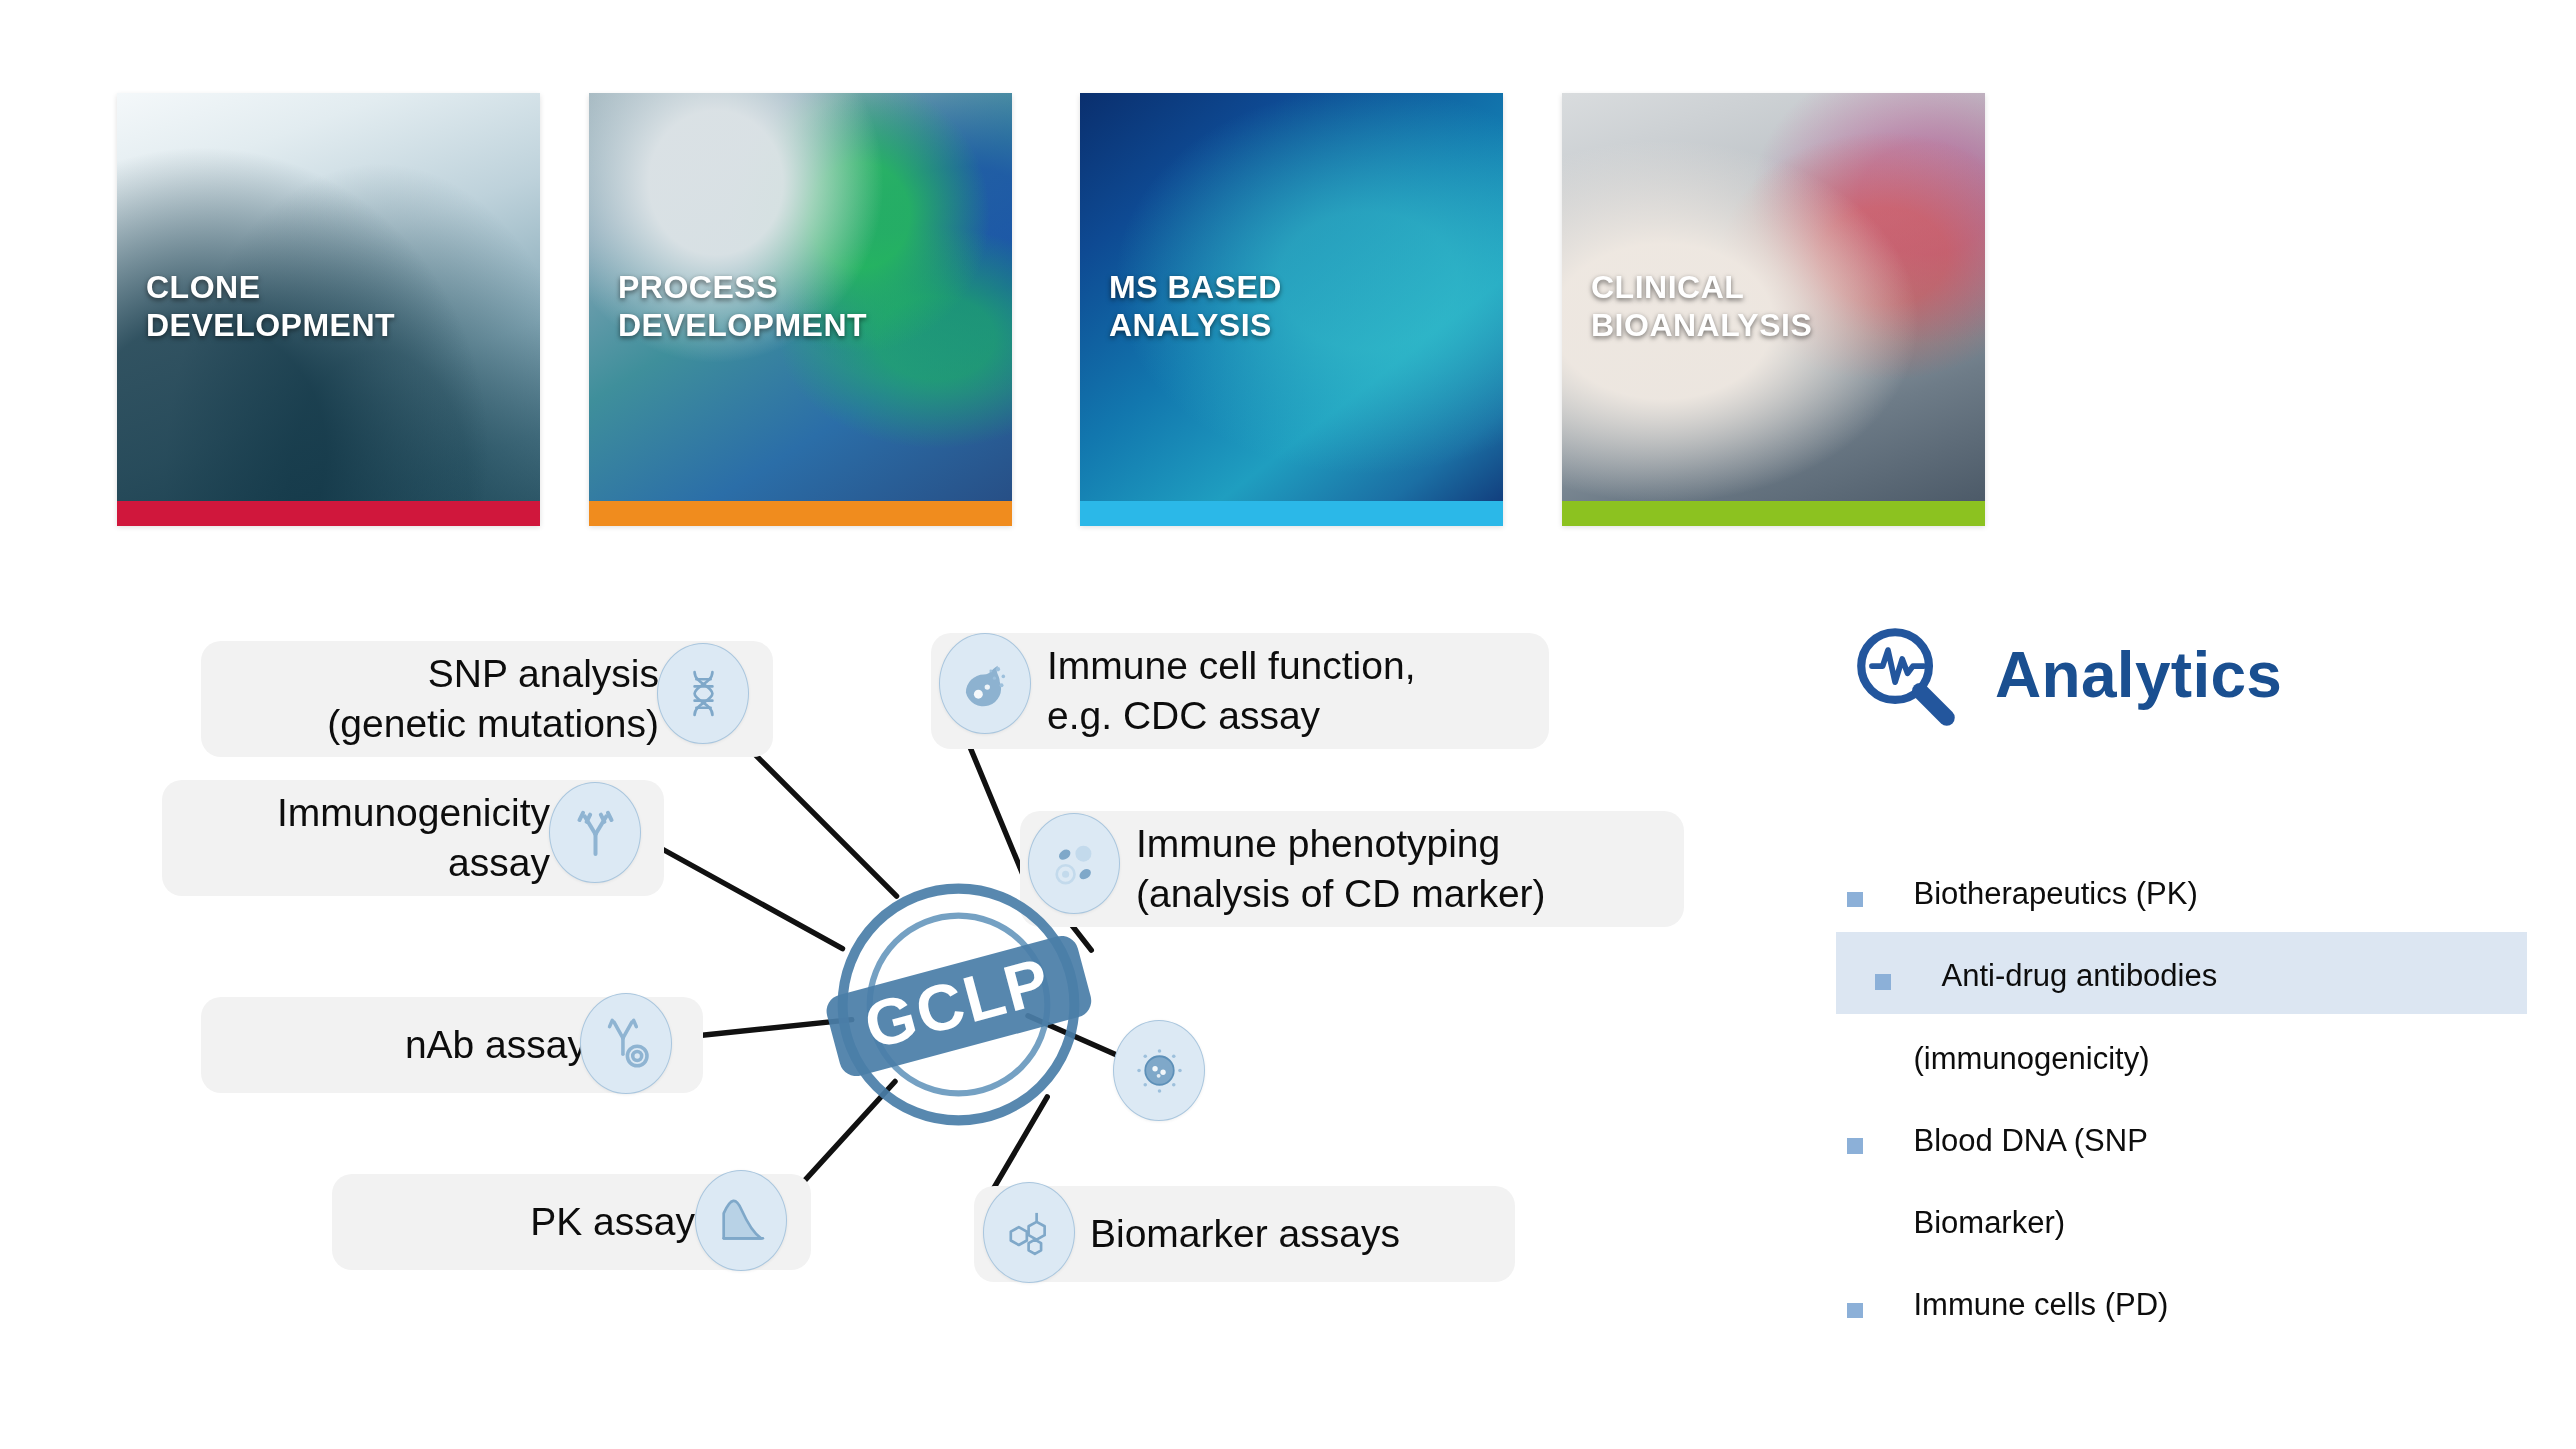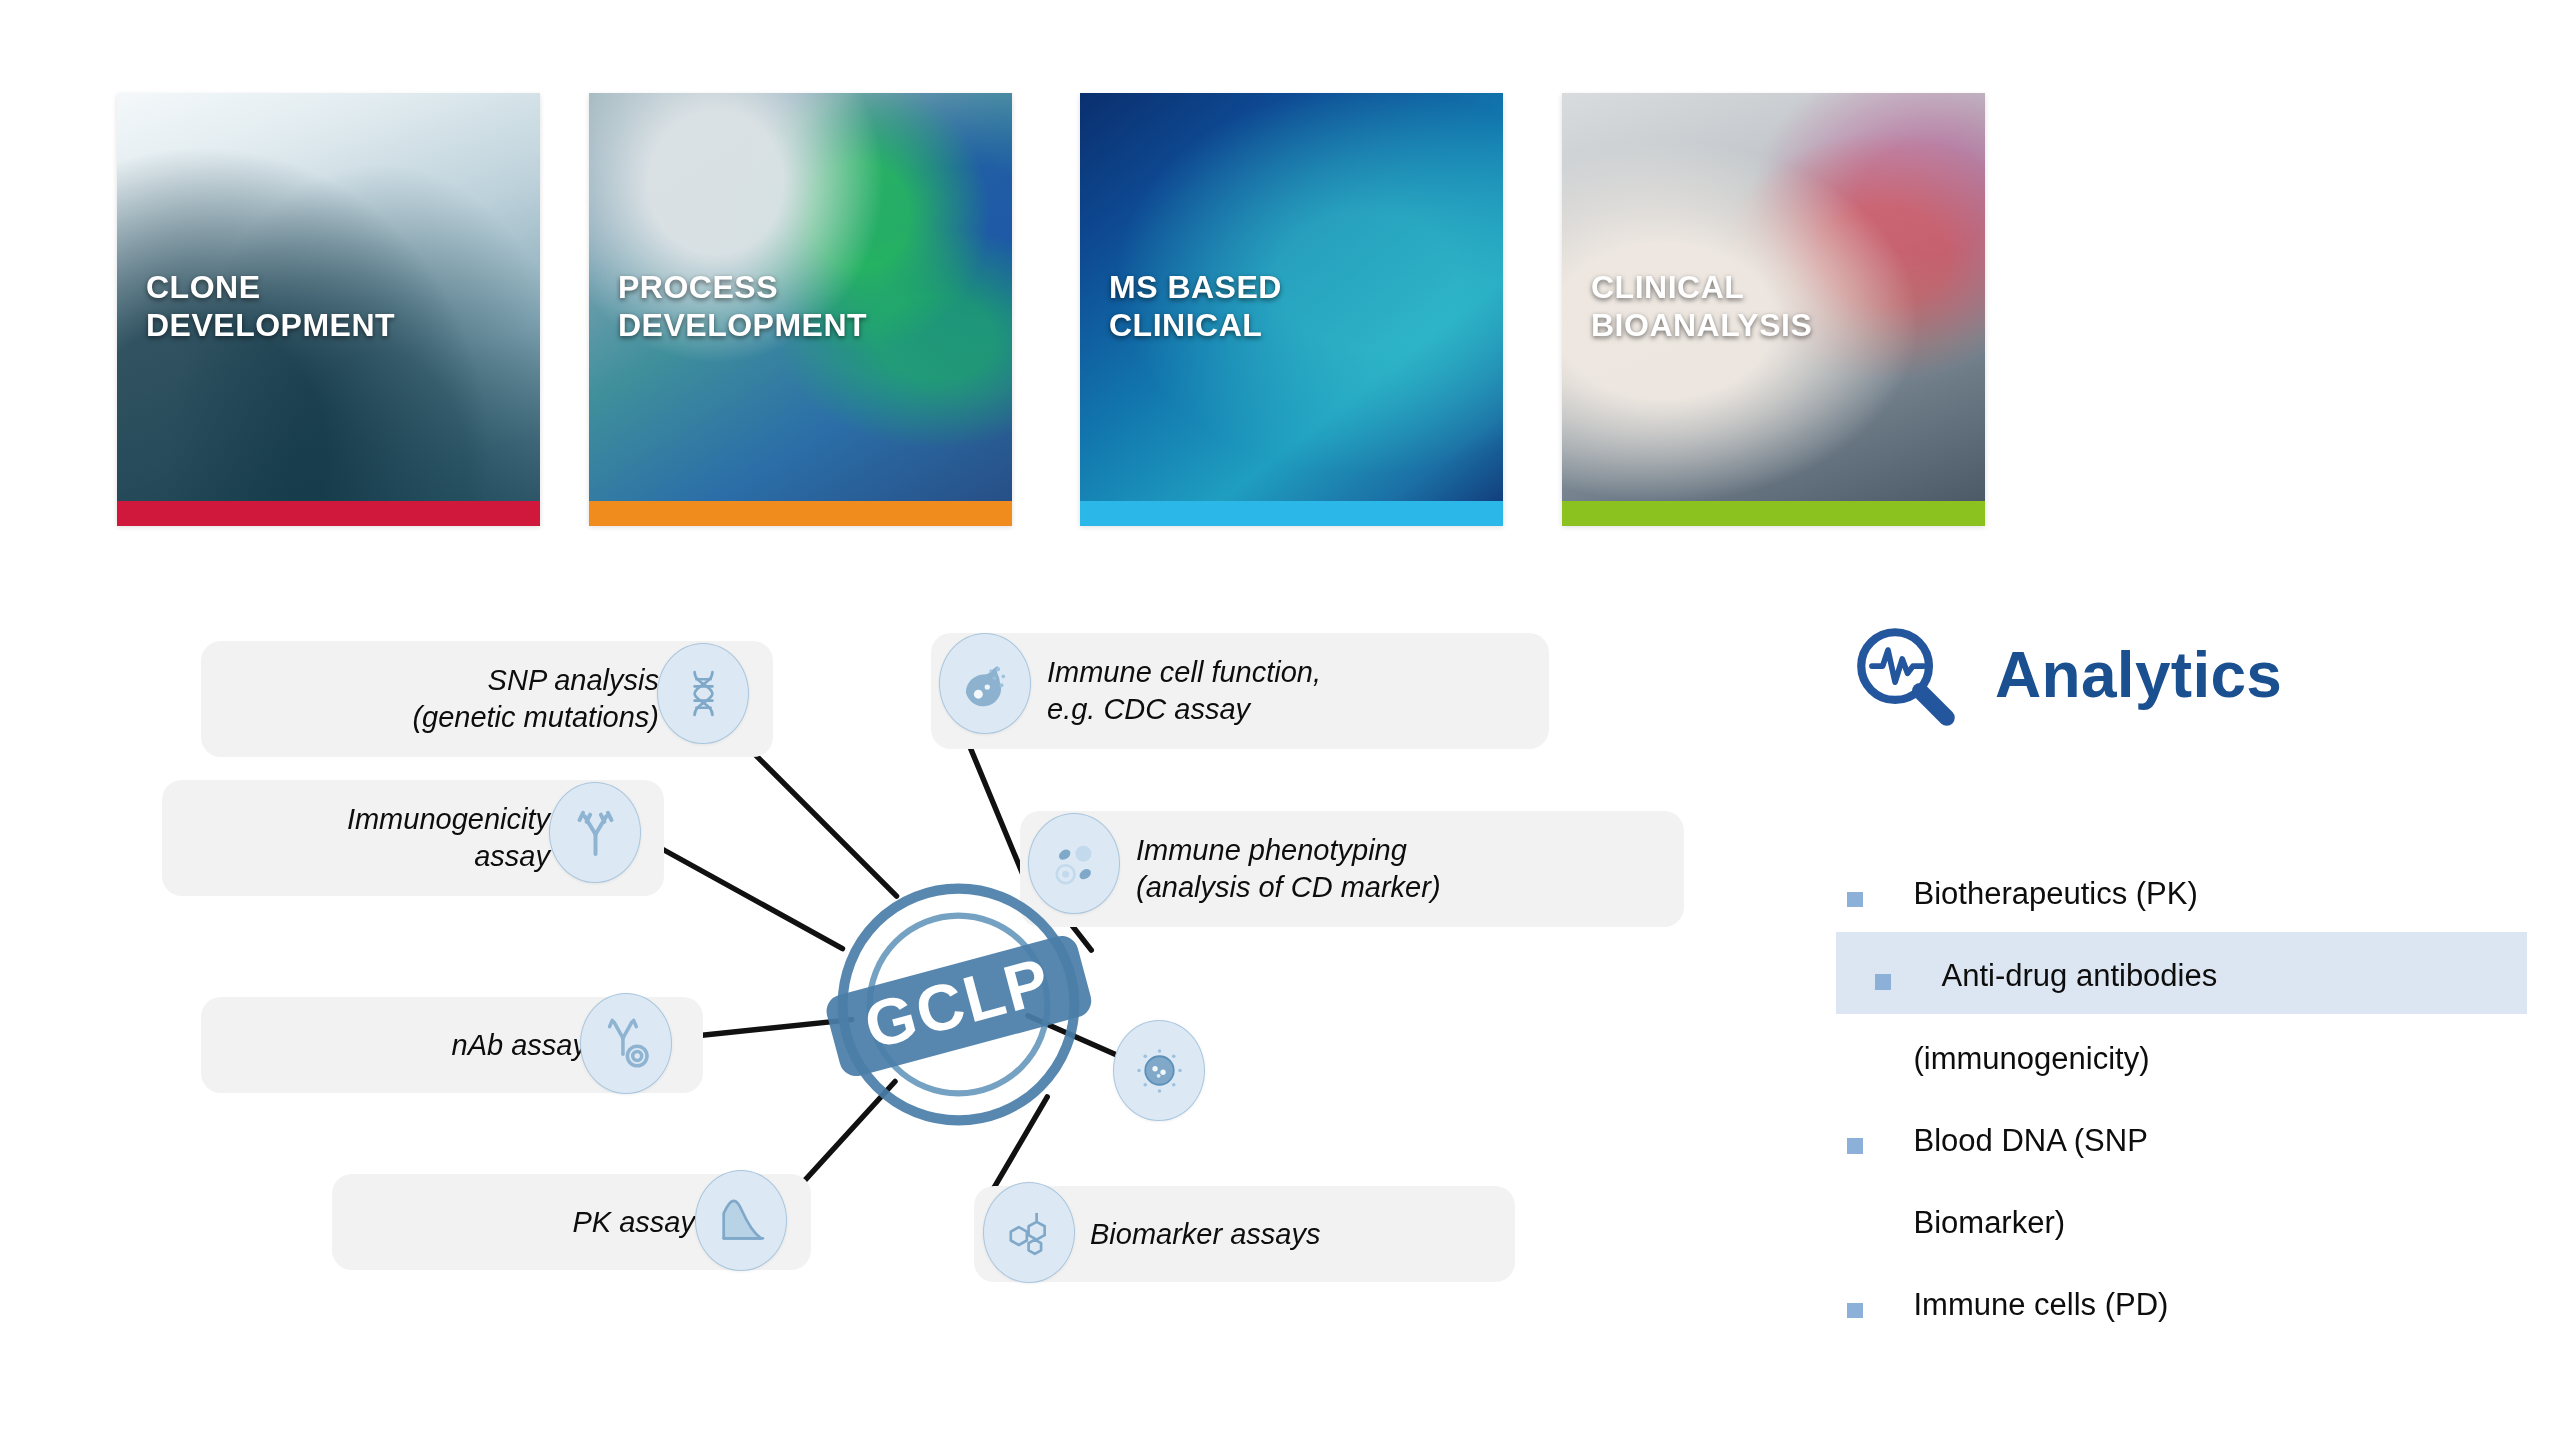--- a/index.html
+++ b/index.html
@@ -52,21 +52,21 @@
       radial-gradient(ellipse at 80% 14%, rgba(70,206,216,.85) 0 19%, rgba(70,206,216,0) 44%),
       radial-gradient(ellipse at 55% 62%, rgba(168,70,150,.38) 0 12%, rgba(168,70,150,0) 32%),
       radial-gradient(ellipse at 40% 74%, rgba(196,206,214,.85) 0 26%, rgba(196,206,214,0) 58%),
       linear-gradient(165deg,#aebdc6 0%,#9eb0bb 28%,#8fa7b4 54%,#8098a8 78%,#73899a 100%);}
 
   
   #diagram{position:absolute;left:116px;top:587px;width:1623px;height:819px;}
   #spokes{position:absolute;left:0;top:0;width:1623px;height:819px;}
   .pill{position:absolute;background:#f2f2f2;border-radius:20px;
         display:flex;align-items:center;box-sizing:border-box;}
-  .pill .ptext{font-size:29px;color:#0d0d0d;line-height:1.27;white-space:pre-line;font-style:italic;}
+  .pill .ptext{font-size:39px;color:#0d0d0d;line-height:1.27;white-space:pre-line;}
   .pill.right .ptext{text-align:left;}
   .pill.left  .ptext{text-align:right;}
 
   .node-icon{position:absolute;width:90px;height:99px;border-radius:50%;
         background:#dce9f4;border:1.9px solid #a9c6de;
         display:flex;align-items:center;justify-content:center;z-index:3;
         box-shadow:0 0.8px 3.1px rgba(0,0,0,.07);}
   .node-icon svg{width:57px;height:57px;display:block;}
 
   
@@ -125,21 +125,21 @@
   <div class="card card-2">
     <div class="photo ph2"></div>
     <div class="caption">PROCESS
 DEVELOPMENT</div>
     <div class="accent" style="background:#f08c1e"></div>
   </div>
 
   <div class="card card-3">
     <div class="photo ph3"></div>
     <div class="caption">MS BASED
-CLINICAL</div>
+ANALYSIS</div>
     <div class="accent" style="background:#2bb8e8"></div>
   </div>
 
   <div class="card card-4">
     <div class="photo ph4"></div>
     <div class="caption">CLINICAL
 BIOANALYSIS</div>
     <div class="accent" style="background:#8cc220"></div>
   </div>
 

